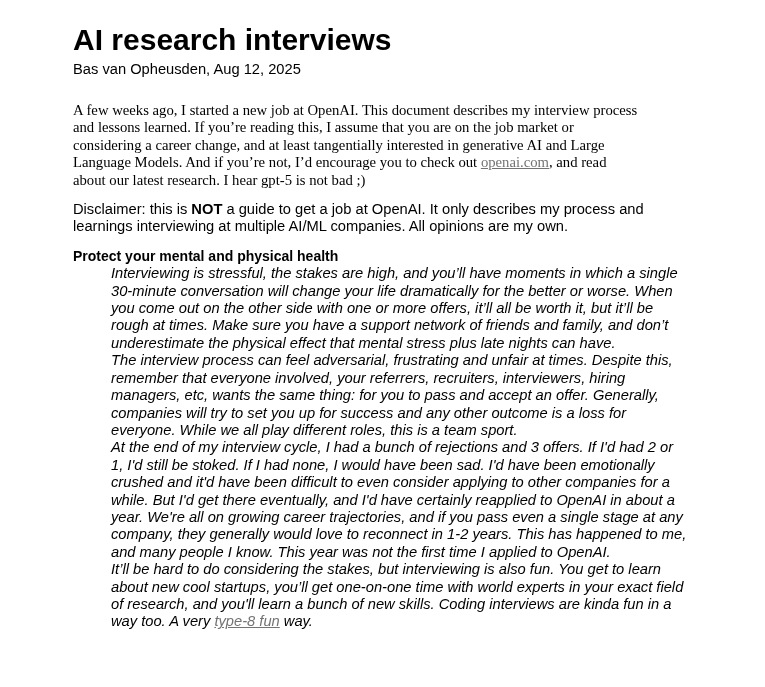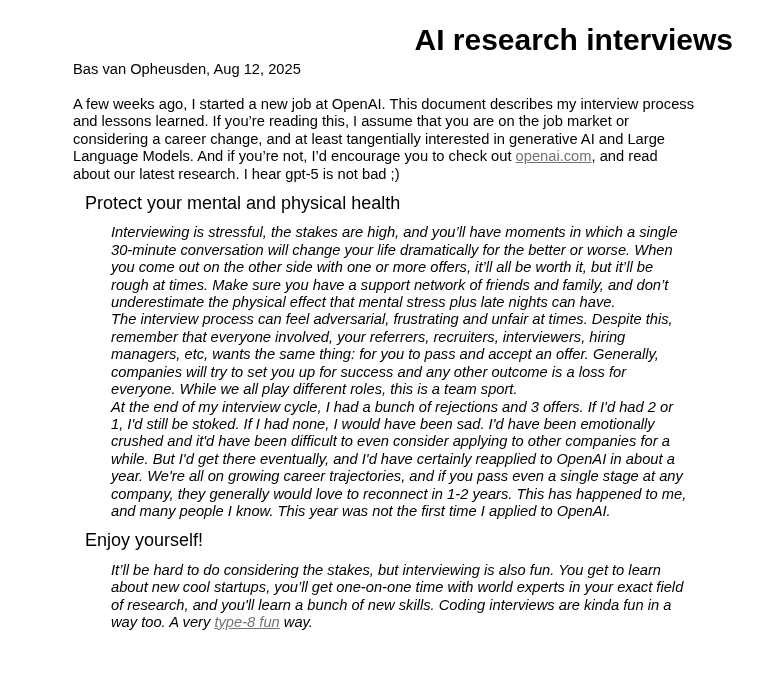--- a/index.html
+++ b/index.html
@@ -19,45 +19,45 @@
     padding: 22px 0 0 73px;
     font-family: "Liberation Sans", sans-serif;
     color: #000000;
   }
   .doc-title {
     width: 660px;
     margin: 0;
     font-size: 30px;
     line-height: 36px;
     font-weight: bold;
-    text-align: right;
+    text-align: left;
     color: #000000;
   }
   .byline {
     width: 660px;
     margin-top: 2px;
     font-size: 14.7px;
     line-height: 18px;
     text-align: left;
   }
   .para {
     width: 660px;
     margin: 0;
     font-size: 14.7px;
     line-height: 17.4px;
     white-space: pre-line;
   }
-  .intro { margin-top: 18px; }
+  .intro { margin-top: 24px; font-family: Liberation Serif, serif; }
   .disclaimer { margin-top: 12px; }
   .section-heading {
     width: 660px;
-    margin: 12px;
-    font-size: 18px;
+    margin: 0;
+    font-size: 14px;
     line-height: 17.4px;
-    font-weight: normal;
+    font-weight: bold;
     white-space: pre-line;
   }
   .section-heading.first { margin-top: 12px; }
   .section-body {
     box-sizing: border-box;
     padding-left: 38px;
     font-style: italic;
   }
   a.doc-link {
     color: #737373;
@@ -74,20 +74,22 @@
   <h1 class="doc-title">AI research interviews</h1>
 
   <div class="byline">Bas van Opheusden, Aug 12, 2025</div>
 
   <p class="para intro"><span>A few weeks ago, I started a new job at OpenAI. This document describes my interview process
 and lessons learned. If you’re reading this, I assume that you are on the job market or
 considering a career change, and at least tangentially interested in generative AI and Large
 Language Models. And if you’re not, I’d encourage you to check out </span><a class="doc-link">openai.com</a><span>, and read
 about our latest research. I hear gpt-5 is not bad ;)</span></p>
 
+  <p class="para disclaimer"><span>Disclaimer: this is </span><strong>NOT</strong><span> a guide to get a job at OpenAI. It only describes my process and
+learnings interviewing at multiple AI/ML companies. All opinions are my own.</span></p>
 
   <section>
     <h2 class="section-heading first">Protect your mental and physical health</h2>
     <p class="para section-body">Interviewing is stressful, the stakes are high, and you’ll have moments in which a single
 30-minute conversation will change your life dramatically for the better or worse. When
 you come out on the other side with one or more offers, it’ll all be worth it, but it’ll be
 rough at times. Make sure you have a support network of friends and family, and don’t
 underestimate the physical effect that mental stress plus late nights can have.</p>
   </section>
 
@@ -103,20 +105,19 @@
     <p class="para section-body">At the end of my interview cycle, I had a bunch of rejections and 3 offers. If I'd had 2 or
 1, I'd still be stoked. If I had none, I would have been sad. I'd have been emotionally
 crushed and it'd have been difficult to even consider applying to other companies for a
 while. But I'd get there eventually, and I'd have certainly reapplied to OpenAI in about a
 year. We're all on growing career trajectories, and if you pass even a single stage at any
 company, they generally would love to reconnect in 1-2 years. This has happened to me,
 and many people I know. This year was not the first time I applied to OpenAI.</p>
   </section>
 
   <section>
-    <h2 class="section-heading">Enjoy yourself!</h2>
     <p class="para section-body"><span>It’ll be hard to do considering the stakes, but interviewing is also fun. You get to learn
 about new cool startups, you’ll get one-on-one time with world experts in your exact field
 of research, and you'll learn a bunch of new skills. Coding interviews are kinda fun in a
 way too. A very </span><a class="doc-link">type-8 fun</a><span> way.</span></p>
   </section>
 
 </div>
 
 </body></html>

